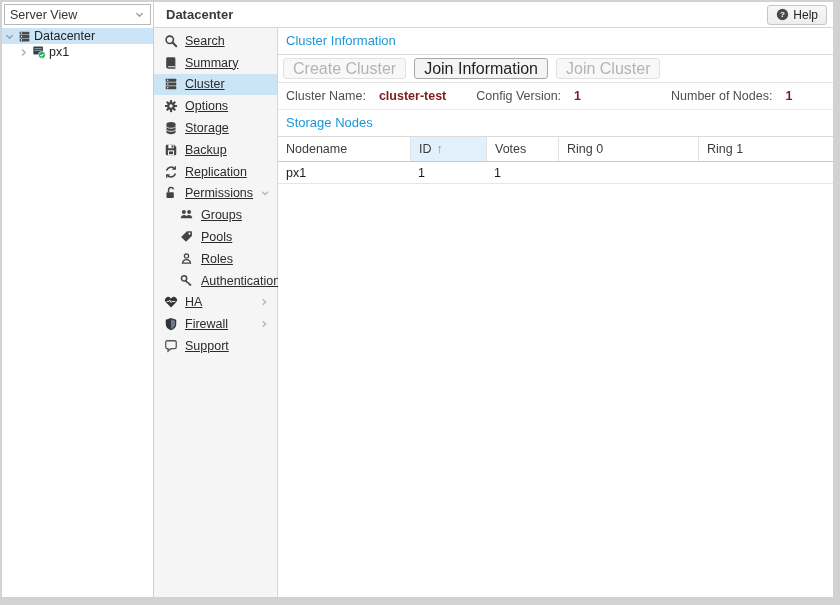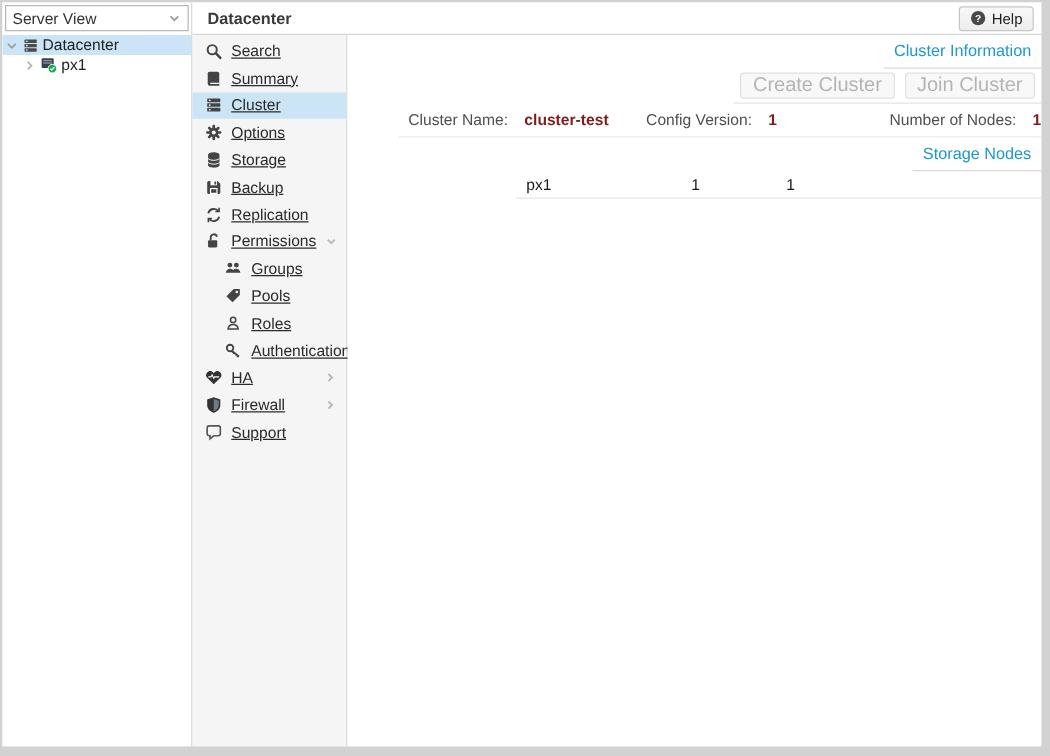--- a/index.html
+++ b/index.html
@@ -30,21 +30,21 @@
   .main-body{flex:1;display:flex;min-height:0;}
   
   .nav{width:124px;background:#f5f5f5;border-right:1px solid #d7d7d7;padding-top:2px;}
   .nav-item{height:21.8px;display:flex;align-items:center;gap:7px;
     padding:0 8px 0 10px;font-size:12.5px;color:#2b2b2b;cursor:pointer;text-decoration:underline;}
   .nav-item .ico{width:14px;height:14px;display:flex;flex:none;}
   .nav-item.sel{background:#cbe5f7;}
   .nav-item.child{padding-left:26px;}
   .nav-item .caret{margin-left:auto;display:flex;}
   
-  .content{flex:1;background:#fff;min-width:0;display:flex;flex-direction:column;align-items:flex-end;}
+  .content{flex:1;background:#fff;min-width:0;display:flex;flex-direction:column;}
   .sec-title{height:27px;line-height:26px;padding:0 8px;font-size:13px;
     color:#1b97d6;border-bottom:1px solid #dadada;}
   .toolbar{height:28px;display:flex;align-items:center;gap:8px;padding:0 5px;
     border-bottom:1px solid #e4e4e4;}
   .btn{height:21px;padding:0 9px;font-size:16px;border-radius:3px;
     font-family:"Liberation Sans",sans-serif;cursor:pointer;}
   .btn.disabled{color:#b4b4b4;background:#f8f8f8;border:1px solid #e1e1e1;}
   .btn.enabled{color:#1f1f1f;background:#f4f4f4;border:1px solid #a8a8a8;}
   .info-row{height:27px;display:flex;align-items:center;font-size:12.5px;
     border-bottom:1px solid #ececec;padding-left:8px;}
@@ -305,34 +305,53 @@
           <span>Support</span>
         </div>
 
       </nav>
 
       <main class="content">
         <div class="sec-title">Cluster Information</div>
 
         <div class="toolbar">
           <button class="btn disabled">Create Cluster</button>
+          <button class="btn enabled">Join Information</button>
           <button class="btn disabled">Join Cluster</button>
         </div>
 
         <div class="info-row">
           <span class="lbl">Cluster Name:</span>
           <span class="val">cluster-test</span>
           <span class="lbl g2">Config Version:</span>
           <span class="val">1</span>
           <span class="lbl g3">Number of Nodes:</span>
           <span class="val">1</span>
         </div>
 
         <div class="sec-title">Storage Nodes</div>
 
+        <div class="thead">
+          <div class="cell">
+              <span>Nodename</span>
+            </div>
+          <div class="cell sorted">
+              <span>ID</span>
+              <span class="arrow">↑</span>
+            </div>
+          <div class="cell">
+              <span>Votes</span>
+            </div>
+          <div class="cell">
+              <span>Ring 0</span>
+            </div>
+          <div class="cell">
+              <span>Ring 1</span>
+            </div>
+        </div>
 
         <div class="trow">
           <div class="cell">px1</div>
           <div class="cell">1</div>
           <div class="cell">1</div>
           <div class="cell"></div>
         </div>
 
         <div class="filler"></div>
       </main>

